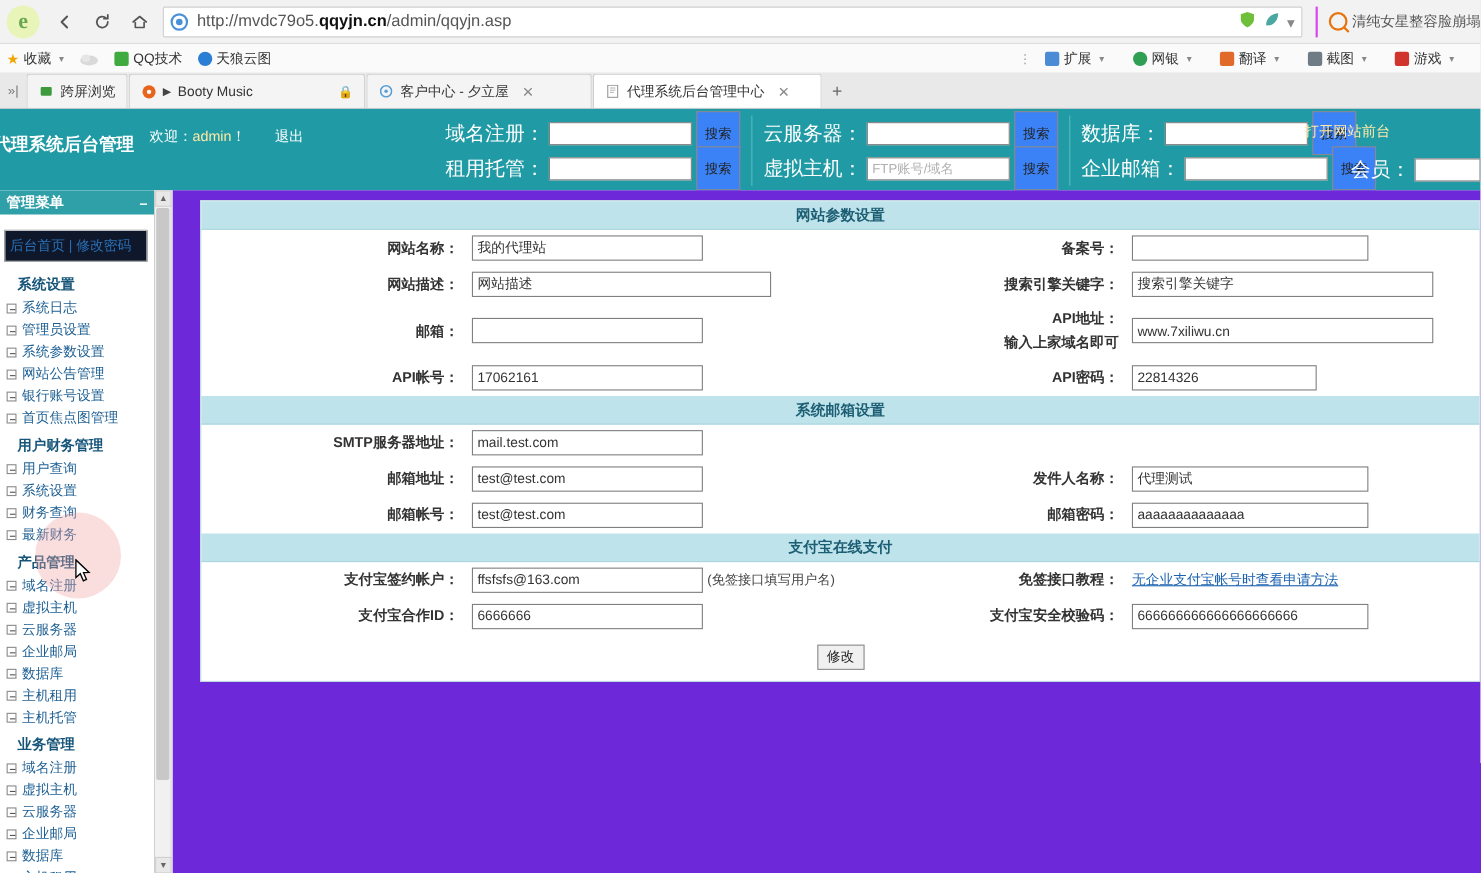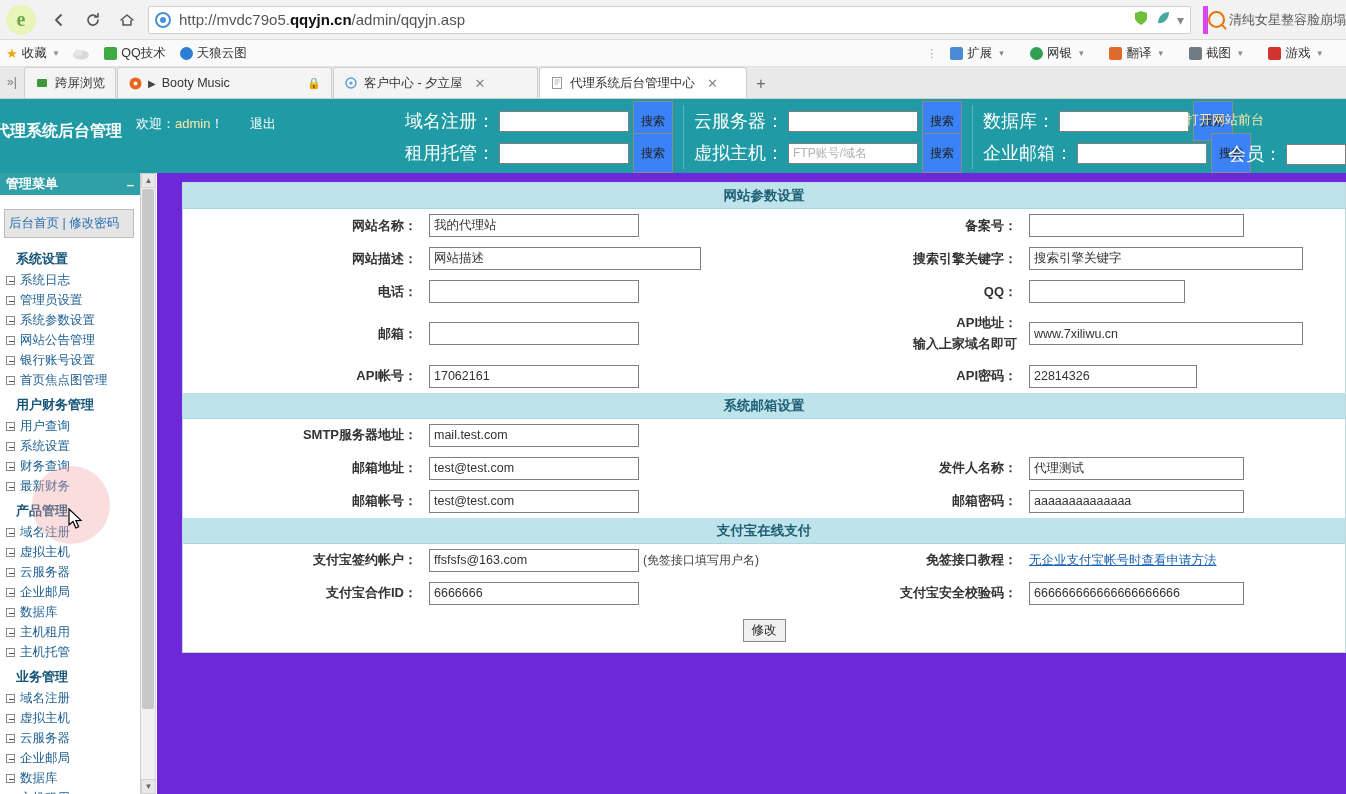--- a/index.html
+++ b/index.html
@@ -42,21 +42,21 @@
     border: 2px solid #4a90d9; margin-right: 8px; flex: none;
     display: flex; align-items: center; justify-content: center;
   }
   .urlbar .shield i { display:block; width:6px; height:6px; border-radius:50%; background:#4a90d9; }
   .url-text { font-size: 15px; color: #555; white-space: nowrap; }
   .url-text b { color: #111; font-weight: bold; }
   .url-right { display: flex; align-items: center; gap: 6px; margin-left: auto; }
   .ic { font-size: 14px; color: #888; }
   .search-pill {
     display: flex; align-items: center; gap: 4px; height: 28px;
-    border-left: 5px solid #d946ef; margin-left: 6px;
+    border-left: 2px solid #d946ef; padding-left: 10px; margin-left: 6px;
   }
   .search-pill .mag {
     width: 17px; height: 17px; border-radius: 50%; border: 2px solid #e8730c;
     position: relative;
   }
   .search-pill .mag::after {
     content:""; position:absolute; width:2px; height:6px; background:#e8730c;
     right:-2px; bottom:-4px; transform: rotate(-45deg);
   }
   .search-pill span { color: #555; font-size: 13px; }
@@ -130,21 +130,21 @@
   .sidebar {
     position: absolute; top: 173px; left: 0; width: 141px; bottom: 0;
     background: #ffffff; border-right: 1px solid #cfcfcf;
   }
   .sb-head {
     height: 22px; background: #2f9fa8; color: #fff; font-weight: bold; font-size: 13px;
     display: flex; align-items: center; padding: 0 6px;
   }
   .sb-head .minus { margin-left: auto; font-size: 13px; color: #fff; }
   .sb-links {
-    margin: 14px 6px 6px 4px; border: 1px solid #bdbdbd; background:#e5e5e5;
+    margin: 14px 6px 6px 4px; border: 1px solid #bdbdbd; background:#0f172a;
     padding: 5px 4px; font-size: 12.5px; color: #2a6fb5;
   }
   .sb-links a { color: #2a6fb5; text-decoration: none; }
   .sb-group { font-weight: bold; color: #16557a; font-size: 13px; padding: 6px 0 2px 16px; }
   .sb-item {
     display: flex; align-items: center; gap: 5px; font-size: 12.5px; color: #1d5f93;
     padding: 2px 0 2px 6px; height: 20px;
   }
   .sb-item .box {
     width: 9px; height: 9px; border: 1px solid #8a8a8a; background:#fff; flex: none;
@@ -547,26 +547,20 @@
           <td class="lbl2">备案号：</td>
           <td><input class="inp w215" value="" style=""></td>
         </tr>
         <tr>
           <td class="lbl">网站描述：</td>
           <td><input class="inp w272" value="网站描述" style=""></td>
           <td class="lbl2">搜索引擎关键字：</td>
           <td><input class="inp w274" value="搜索引擎关键字" style=""></td>
         </tr>
         <tr>
-          <td class="lbl">电话：</td>
-          <td><input class="inp w210" value="" style=""></td>
-          <td class="lbl2">QQ：</td>
-          <td><input class="inp w156" value="" style=""></td>
-        </tr>
-        <tr>
           <td class="lbl">邮箱：</td>
           <td><input class="inp w210" value="" style=""></td>
           <td class="lbl2 apinote">
             <div>API地址：</div>
             <div>输入上家域名即可</div>
           </td>
           <td><input class="inp w274" value="www.7xiliwu.cn" style=""></td>
         </tr>
         <tr>
           <td class="lbl">API帐号：</td>

